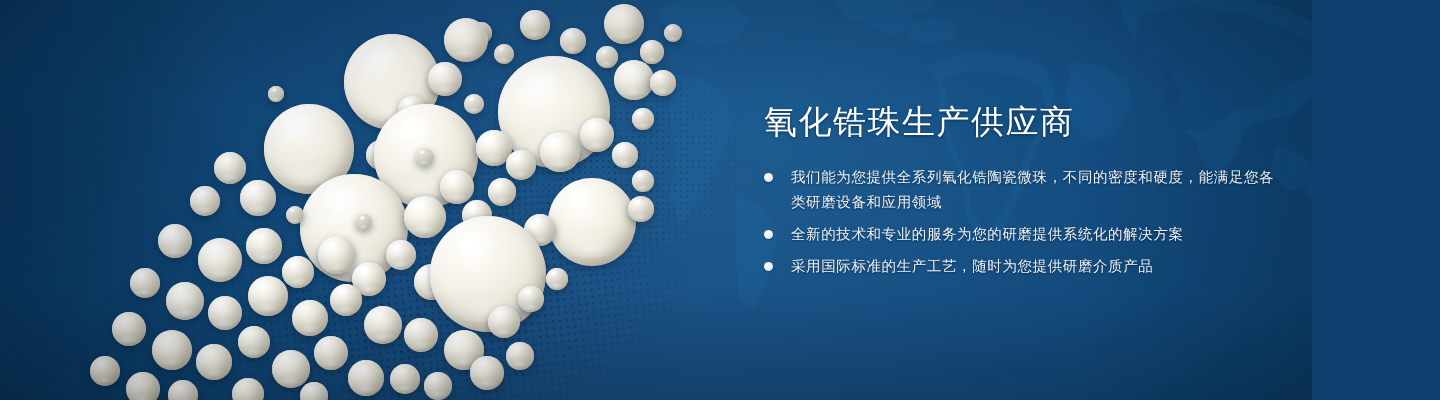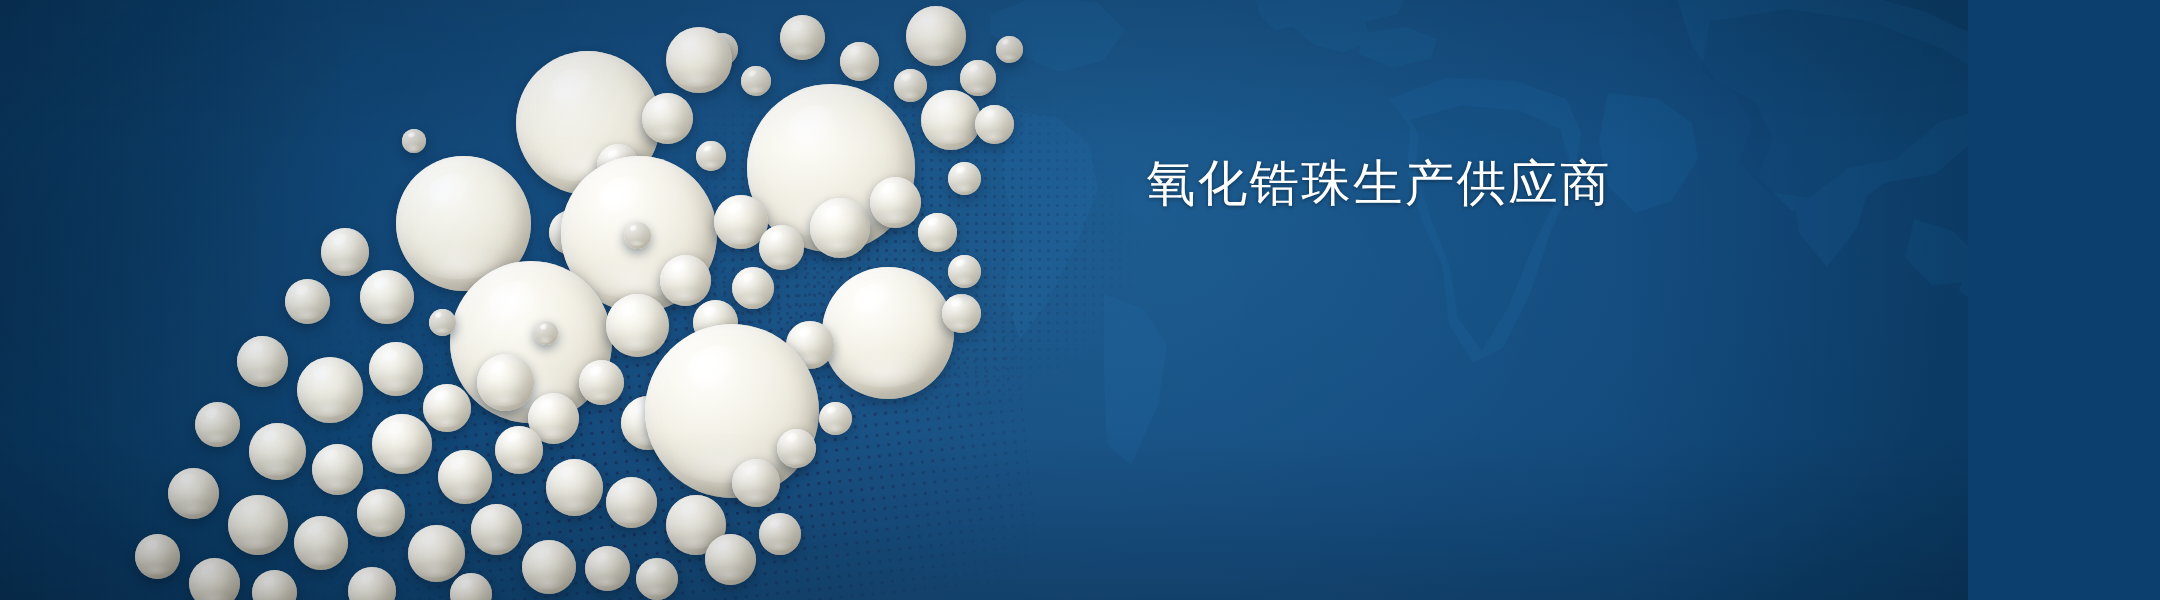--- a/index.html
+++ b/index.html
@@ -297,15 +297,29 @@
     <div class="bead" style="left:268px; top:86px;  width:16px; height:16px;"></div>
     <div class="bead" style="left:464px; top:94px;  width:20px; height:20px;"></div>
   </div>
 
   <div class="beads-shade"></div>
   <div class="bg-vignette"></div>
 
   <div class="copy">
     <h1 class="headline">氧化锆珠生产供应商</h1>
 
+    <ul class="bullets">
+      <li class="bullet">
+        <span class="bullet-dot"></span>
+        <span>我们能为您提供全系列氧化锆陶瓷微珠，不同的密度和硬度，能满足您各类研磨设备和应用领域</span>
+      </li>
+      <li class="bullet">
+        <span class="bullet-dot"></span>
+        <span>全新的技术和专业的服务为您的研磨提供系统化的解决方案</span>
+      </li>
+      <li class="bullet">
+        <span class="bullet-dot"></span>
+        <span>采用国际标准的生产工艺，随时为您提供研磨介质产品</span>
+      </li>
+    </ul>
   </div>
 
 </div>
 
 </body></html>

